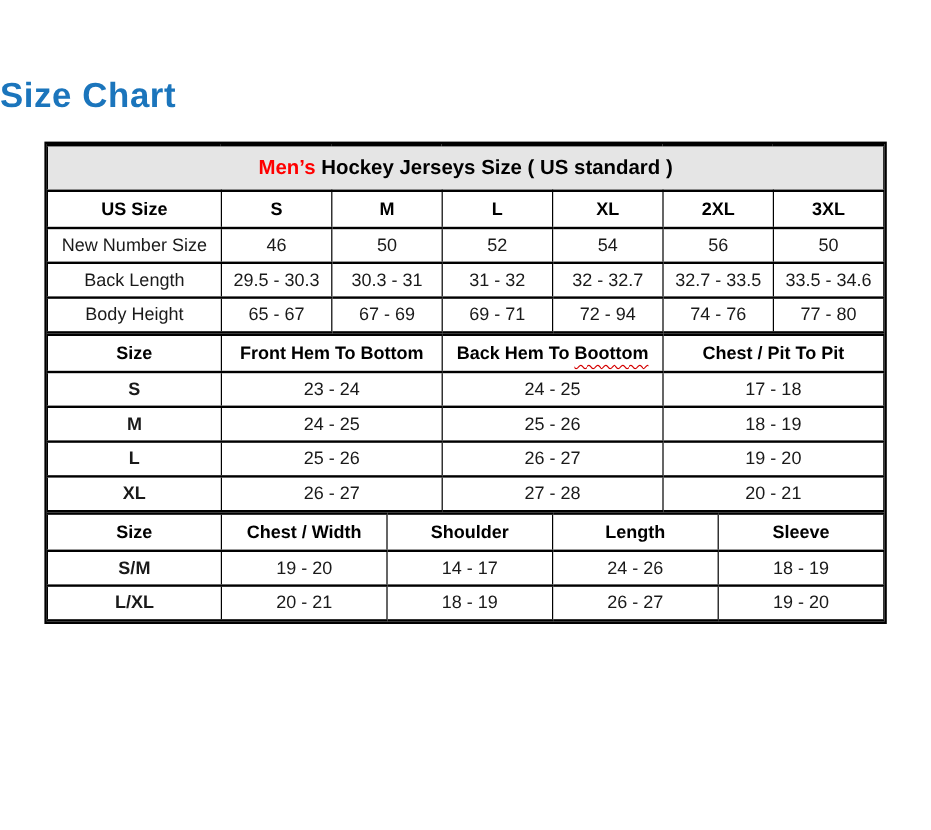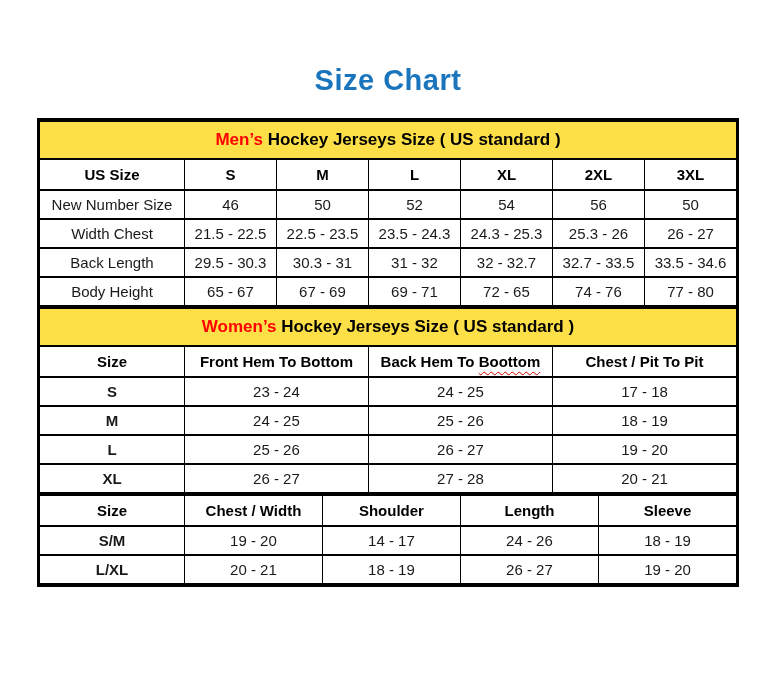--- a/index.html
+++ b/index.html
@@ -5,21 +5,21 @@
   html, body {
     margin: 0;
     padding: 0;
     background: #ffffff;
     width: 776px;
     height: 692px;
     font-family: "Liberation Sans", sans-serif;
     overflow: hidden;
   }
   .page-title {
-    text-align: center;
+    text-align: left;
     color: #1b75bc;
     font-size: 29px;
     font-weight: bold;
     margin: 0;
     padding-top: 64px;
     padding-bottom: 21px;
     letter-spacing: 0.5px;
   }
   .tables-wrap {
     width: 698px;
@@ -37,21 +37,21 @@
     border-bottom-width: 2px;
     text-align: center;
     vertical-align: middle;
     font-size: 15px;
     color: #1a1a1a;
     padding: 1px 2px;
     overflow: hidden;
     white-space: nowrap;
   }
   tr.band td {
-    background: #fde047;
+    background: #e5e5e5;
     font-weight: bold;
     font-size: 17px;
     color: #000;
     height: 34px;
   }
   tr.band .hl { color: #ff0000; }
   tr.hdr td {
     font-weight: bold;
     color: #000;
     height: 27px;
@@ -99,59 +99,47 @@
         <tr class="data">
           <td>New Number Size</td>
           <td>46</td>
           <td>50</td>
           <td>52</td>
           <td>54</td>
           <td>56</td>
           <td>50</td>
         </tr>
         <tr class="data">
-          <td>Width Chest</td>
-          <td>21.5 - 22.5</td>
-          <td>22.5 - 23.5</td>
-          <td>23.5 - 24.3</td>
-          <td>24.3 - 25.3</td>
-          <td>25.3 - 26</td>
-          <td>26 - 27</td>
-        </tr>
-        <tr class="data">
           <td>Back Length</td>
           <td>29.5 - 30.3</td>
           <td>30.3 - 31</td>
           <td>31 - 32</td>
           <td>32 - 32.7</td>
           <td>32.7 - 33.5</td>
           <td>33.5 - 34.6</td>
         </tr>
         <tr class="data">
           <td>Body Height</td>
           <td>65 - 67</td>
           <td>67 - 69</td>
           <td>69 - 71</td>
-          <td>72 - 65</td>
+          <td>72 - 94</td>
           <td>74 - 76</td>
           <td>77 - 80</td>
         </tr>
       </tbody>
     </table>
     <table class="tbl">
       <colgroup>
         <col style="width: 20.8%;">
         <col style="width: 26.4%;">
         <col style="width: 26.4%;">
         <col style="width: 26.4%;">
       </colgroup>
       <tbody>
-        <tr class="band">
-          <td colspan="4"><span class="hl">Women’s</span> Hockey Jerseys Size ( US standard )</td>
-        </tr>
         <tr class="hdr">
           <td>Size</td>
           <td>Front Hem To Bottom</td>
           <td>Back Hem To <span class="squiggle">Boottom</span></td>
           <td>Chest / Pit To Pit</td>
         </tr>
         <tr class="data">
           <td class="lbl-bold">S</td>
           <td>23 - 24</td>
           <td>24 - 25</td>

